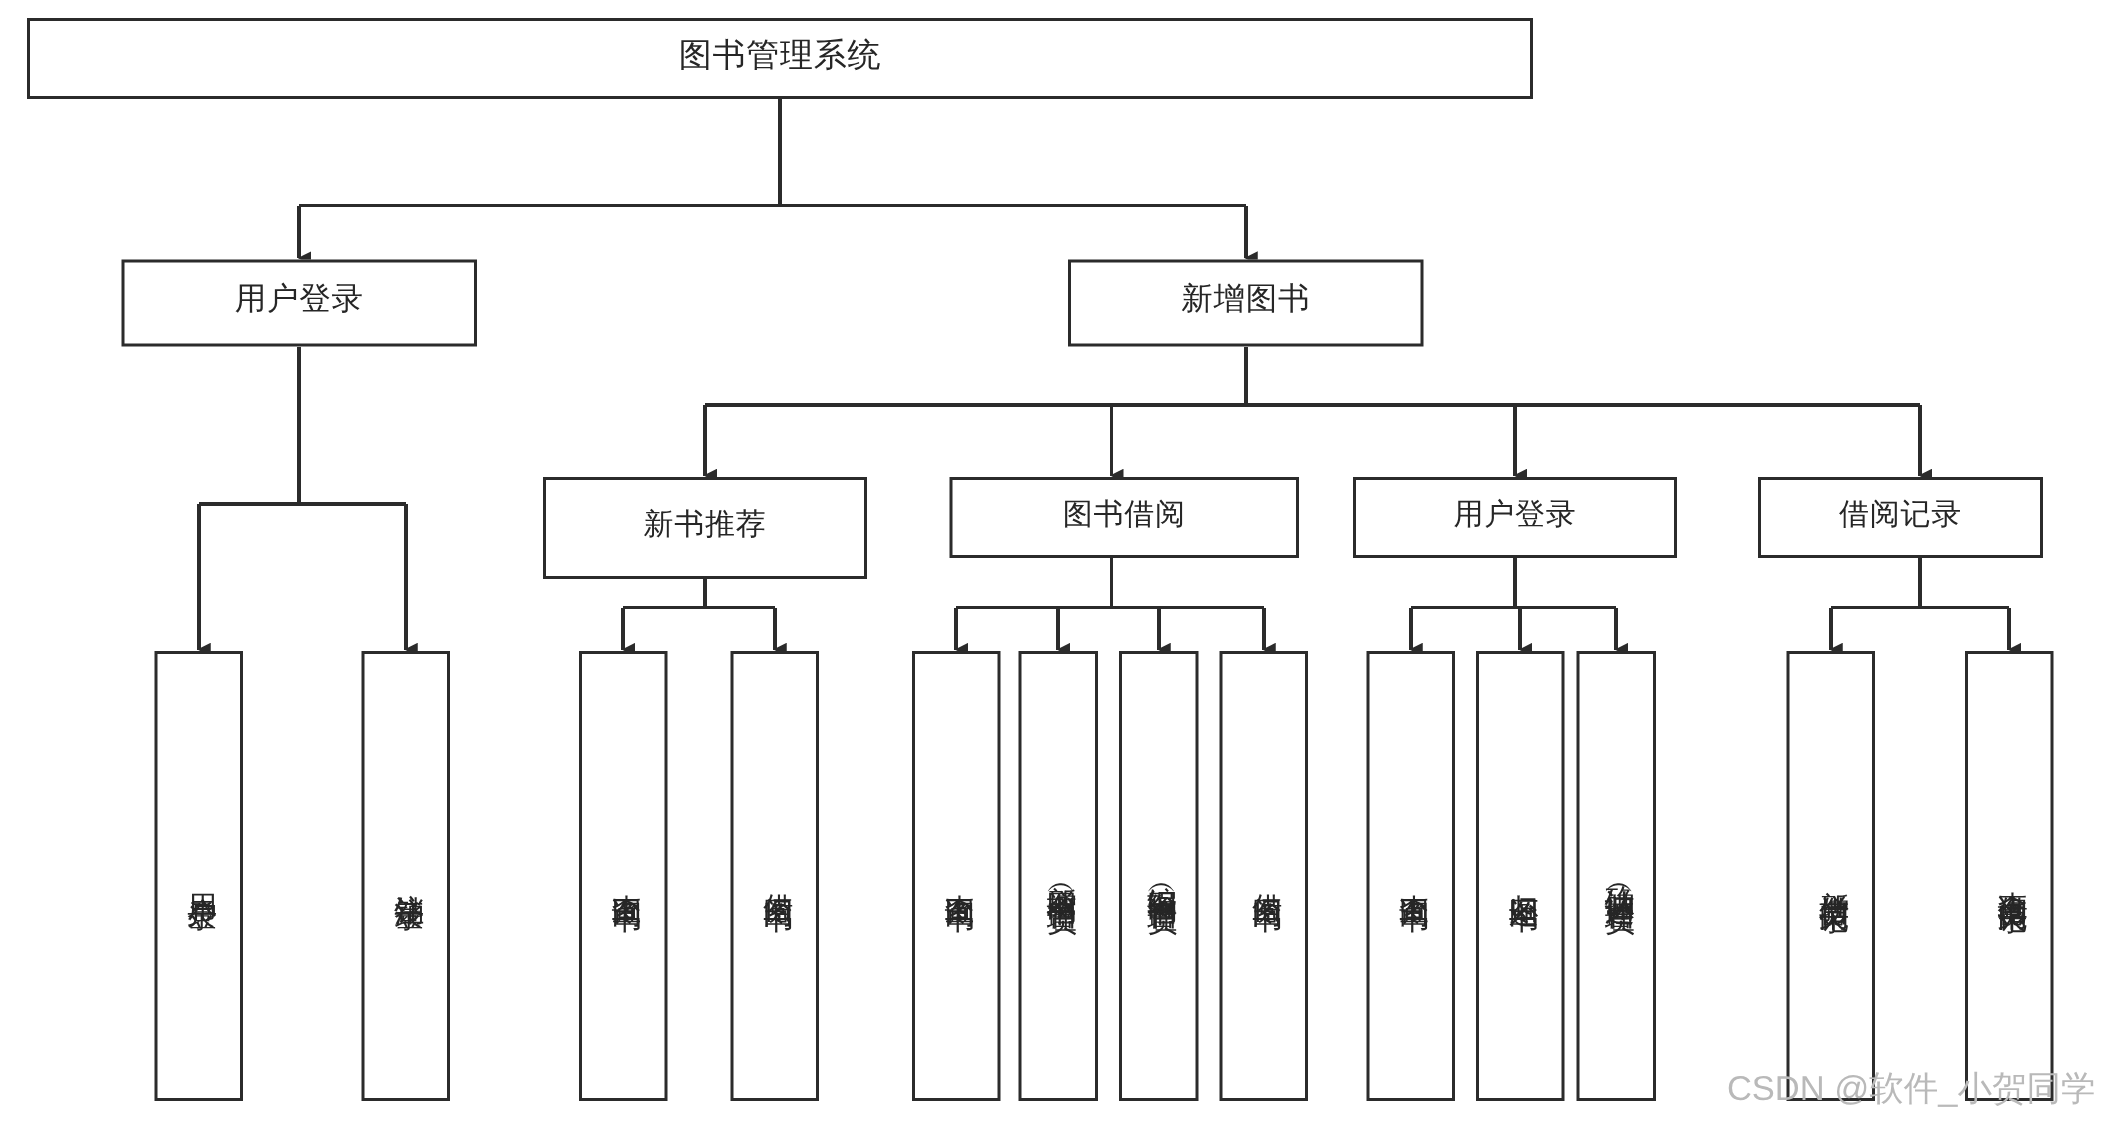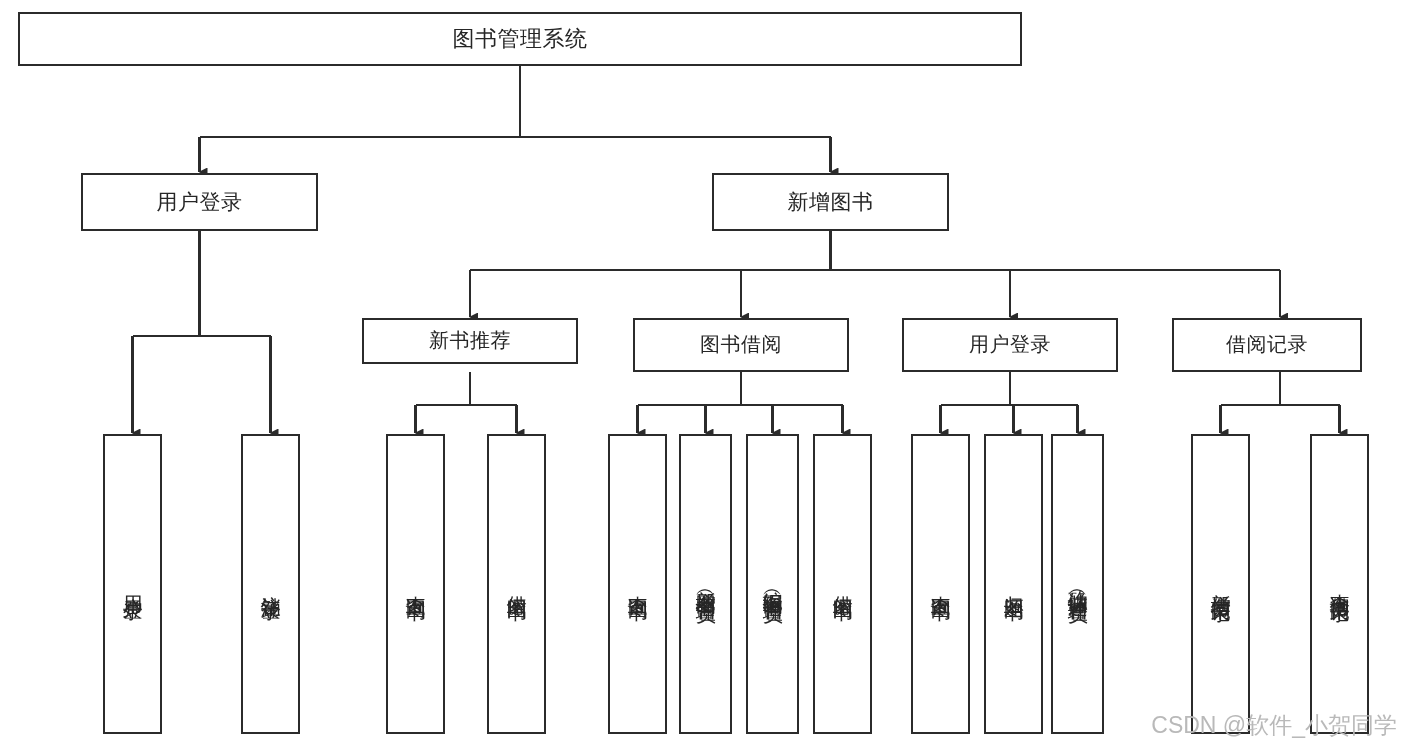--- a/index.html
+++ b/index.html
@@ -27,20 +27,21 @@
   }
   .node-box {
     position: absolute;
     box-sizing: border-box;
     background: #ffffff;
     border: 2px solid #2b2b2b;
     display: flex;
     align-items: center;
     justify-content: center;
     overflow: hidden;
+    font-family: Liberation Mono, monospace;
   }
   .node-label {
     color: #262626;
     line-height: 1.18;
     text-align: center;
     white-space: nowrap;
     letter-spacing: 0.5px;
   }
   .node-horizontal .node-label {
     writing-mode: horizontal-tb;
@@ -117,24 +118,24 @@
   <div id="node-layer">
       <div class="node-box level-0 node-horizontal" style="left: 18px; top: 12px; width: 1004px; height: 54px;">
         <span class="node-label">图书管理系统</span>
       </div>
       <div class="node-box level-1 node-horizontal" style="left: 81px; top: 173px; width: 237px; height: 58px;">
         <span class="node-label">用户登录</span>
       </div>
       <div class="node-box level-1 node-horizontal" style="left: 712px; top: 173px; width: 237px; height: 58px;">
         <span class="node-label">新增图书</span>
       </div>
-      <div class="node-box level-2 node-horizontal" style="left: 362px; top: 318px; width: 216px; height: 46px;">
+      <div class="node-box level-2 node-horizontal" style="left: 362px; top: 318px; width: 216px; height: 68px;">
         <span class="node-label">新书推荐</span>
       </div>
-      <div class="node-box level-2 node-horizontal" style="left: 633px; top: 318px; width: 216px; height: 54px;">
+      <div class="node-box level-2 node-horizontal" style="left: 633px; top: 318px; width: 233px; height: 54px;">
         <span class="node-label">图书借阅</span>
       </div>
       <div class="node-box level-2 node-horizontal" style="left: 902px; top: 318px; width: 216px; height: 54px;">
         <span class="node-label">用户登录</span>
       </div>
       <div class="node-box level-2 node-horizontal" style="left: 1172px; top: 318px; width: 190px; height: 54px;">
         <span class="node-label">借阅记录</span>
       </div>
       <div class="node-box level-3 node-vertical" style="left: 103px; top: 434px; width: 59px; height: 300px;">
         <span class="node-label">用户登录</span>

